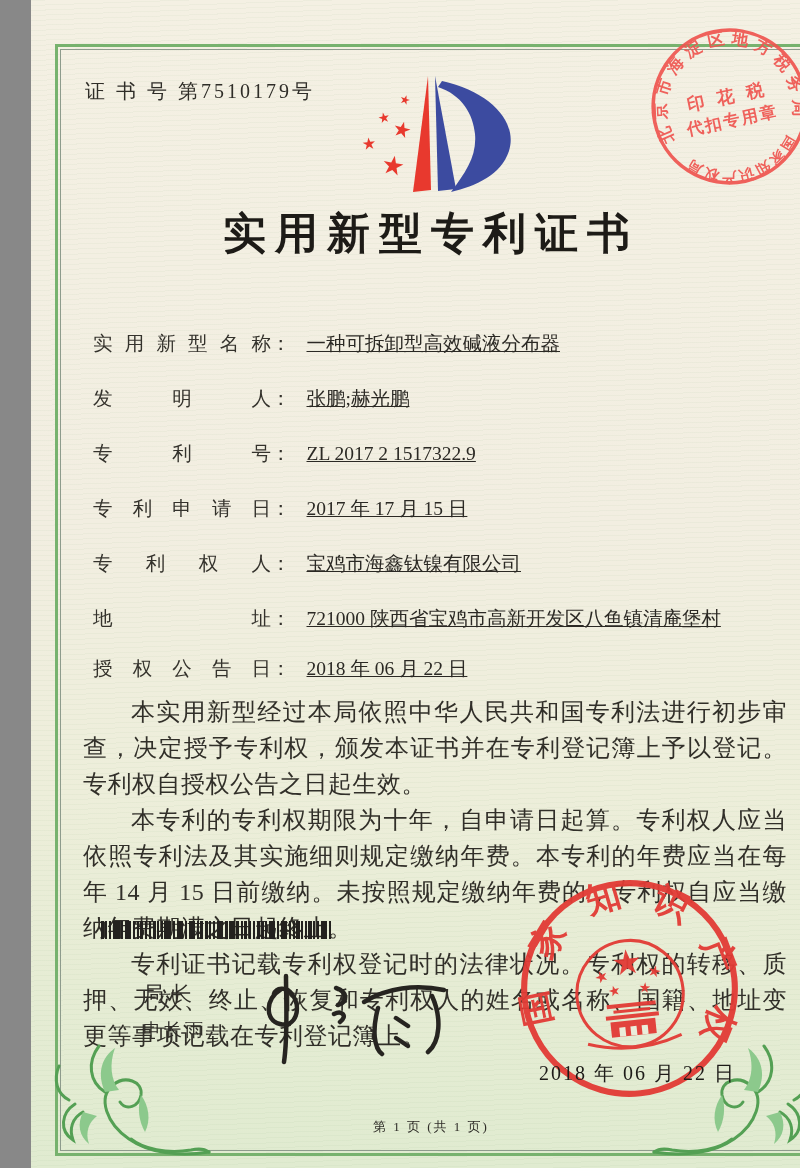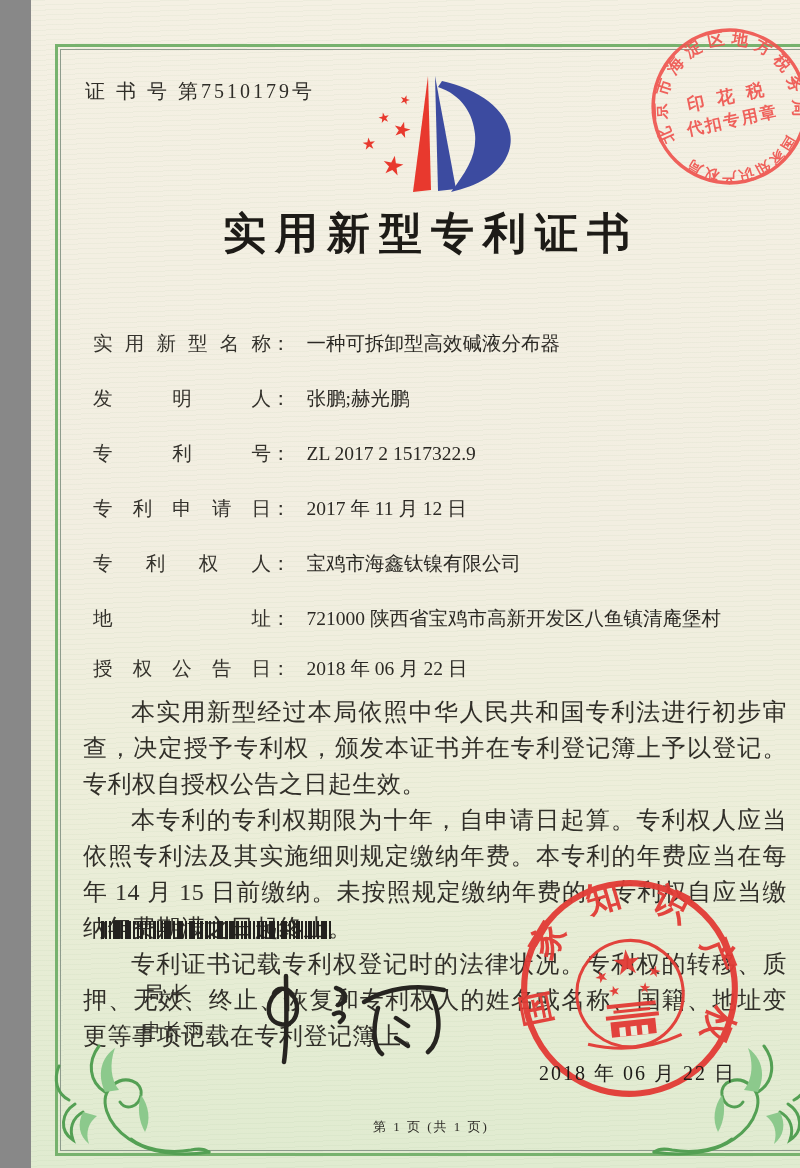--- a/index.html
+++ b/index.html
@@ -13,21 +13,21 @@
   .frame{position:absolute;left:24px;top:44px;width:747px;height:1106px;
     border:3px solid #77b26e;z-index:1;}
   .frame-inner{position:absolute;inset:2px;border:1px solid #8d9b8c;}
   .cert-no{position:absolute;left:54px;top:78px;font-size:20px;letter-spacing:3px;z-index:2;}
   .title{position:absolute;left:0;top:205px;width:100%;margin:0;text-align:center;
     font-size:43px;font-weight:700;letter-spacing:9px;color:#1d1b17;z-index:2;}
   .logo{position:absolute;left:300px;top:72px;z-index:2;}
   .tax-stamp{position:absolute;left:616px;top:24px;transform:rotate(-12deg);z-index:5;opacity:.92;}
   .frow{position:absolute;left:62px;font-size:19.5px;white-space:nowrap;z-index:2;color:#34322c;}
   .flabel{display:inline-flex;justify-content:space-between;width:178px;}
-  .fval{margin-left:16px;color:#2b2924;}
+  .fval{margin-left:16px;color:#2b2924;text-decoration:underline;}
   .grant-right{position:absolute;left:400px;top:0;}
   .grant-right .fval{margin-left:10px;}
   .paras{position:absolute;left:52px;top:694px;width:704px;z-index:2;}
   .paras p{margin:0;font-size:24px;line-height:36px;text-indent:2em;
     letter-spacing:.5px;color:#312f29;text-align:justify;}
   .barcode{position:absolute;left:70px;top:921px;width:230px;height:18px;z-index:2;
     background-image:
       repeating-linear-gradient(90deg,#23211e 0 2px,transparent 2px 4px),
       repeating-linear-gradient(90deg,#23211e 0 1px,transparent 1px 9px),
       repeating-linear-gradient(90deg,#23211e 0 3px,transparent 3px 13px);}
@@ -113,21 +113,21 @@
         <span>号</span>
       </span><span>：</span><span class="fval">ZL 2017 2 1517322.9</span>
   </div>
   <div class="frow" style="top:495px">
     <span class="flabel">
         <span>专</span>
         <span>利</span>
         <span>申</span>
         <span>请</span>
         <span>日</span>
-      </span><span>：</span><span class="fval">2017 年 11 月 12 日</span>
+      </span><span>：</span><span class="fval">2017 年 17 月 15 日</span>
   </div>
   <div class="frow" style="top:550px">
     <span class="flabel">
         <span>专</span>
         <span>利</span>
         <span>权</span>
         <span>人</span>
       </span><span>：</span><span class="fval">宝鸡市海鑫钛镍有限公司</span>
   </div>
   <div class="frow" style="top:605px">

